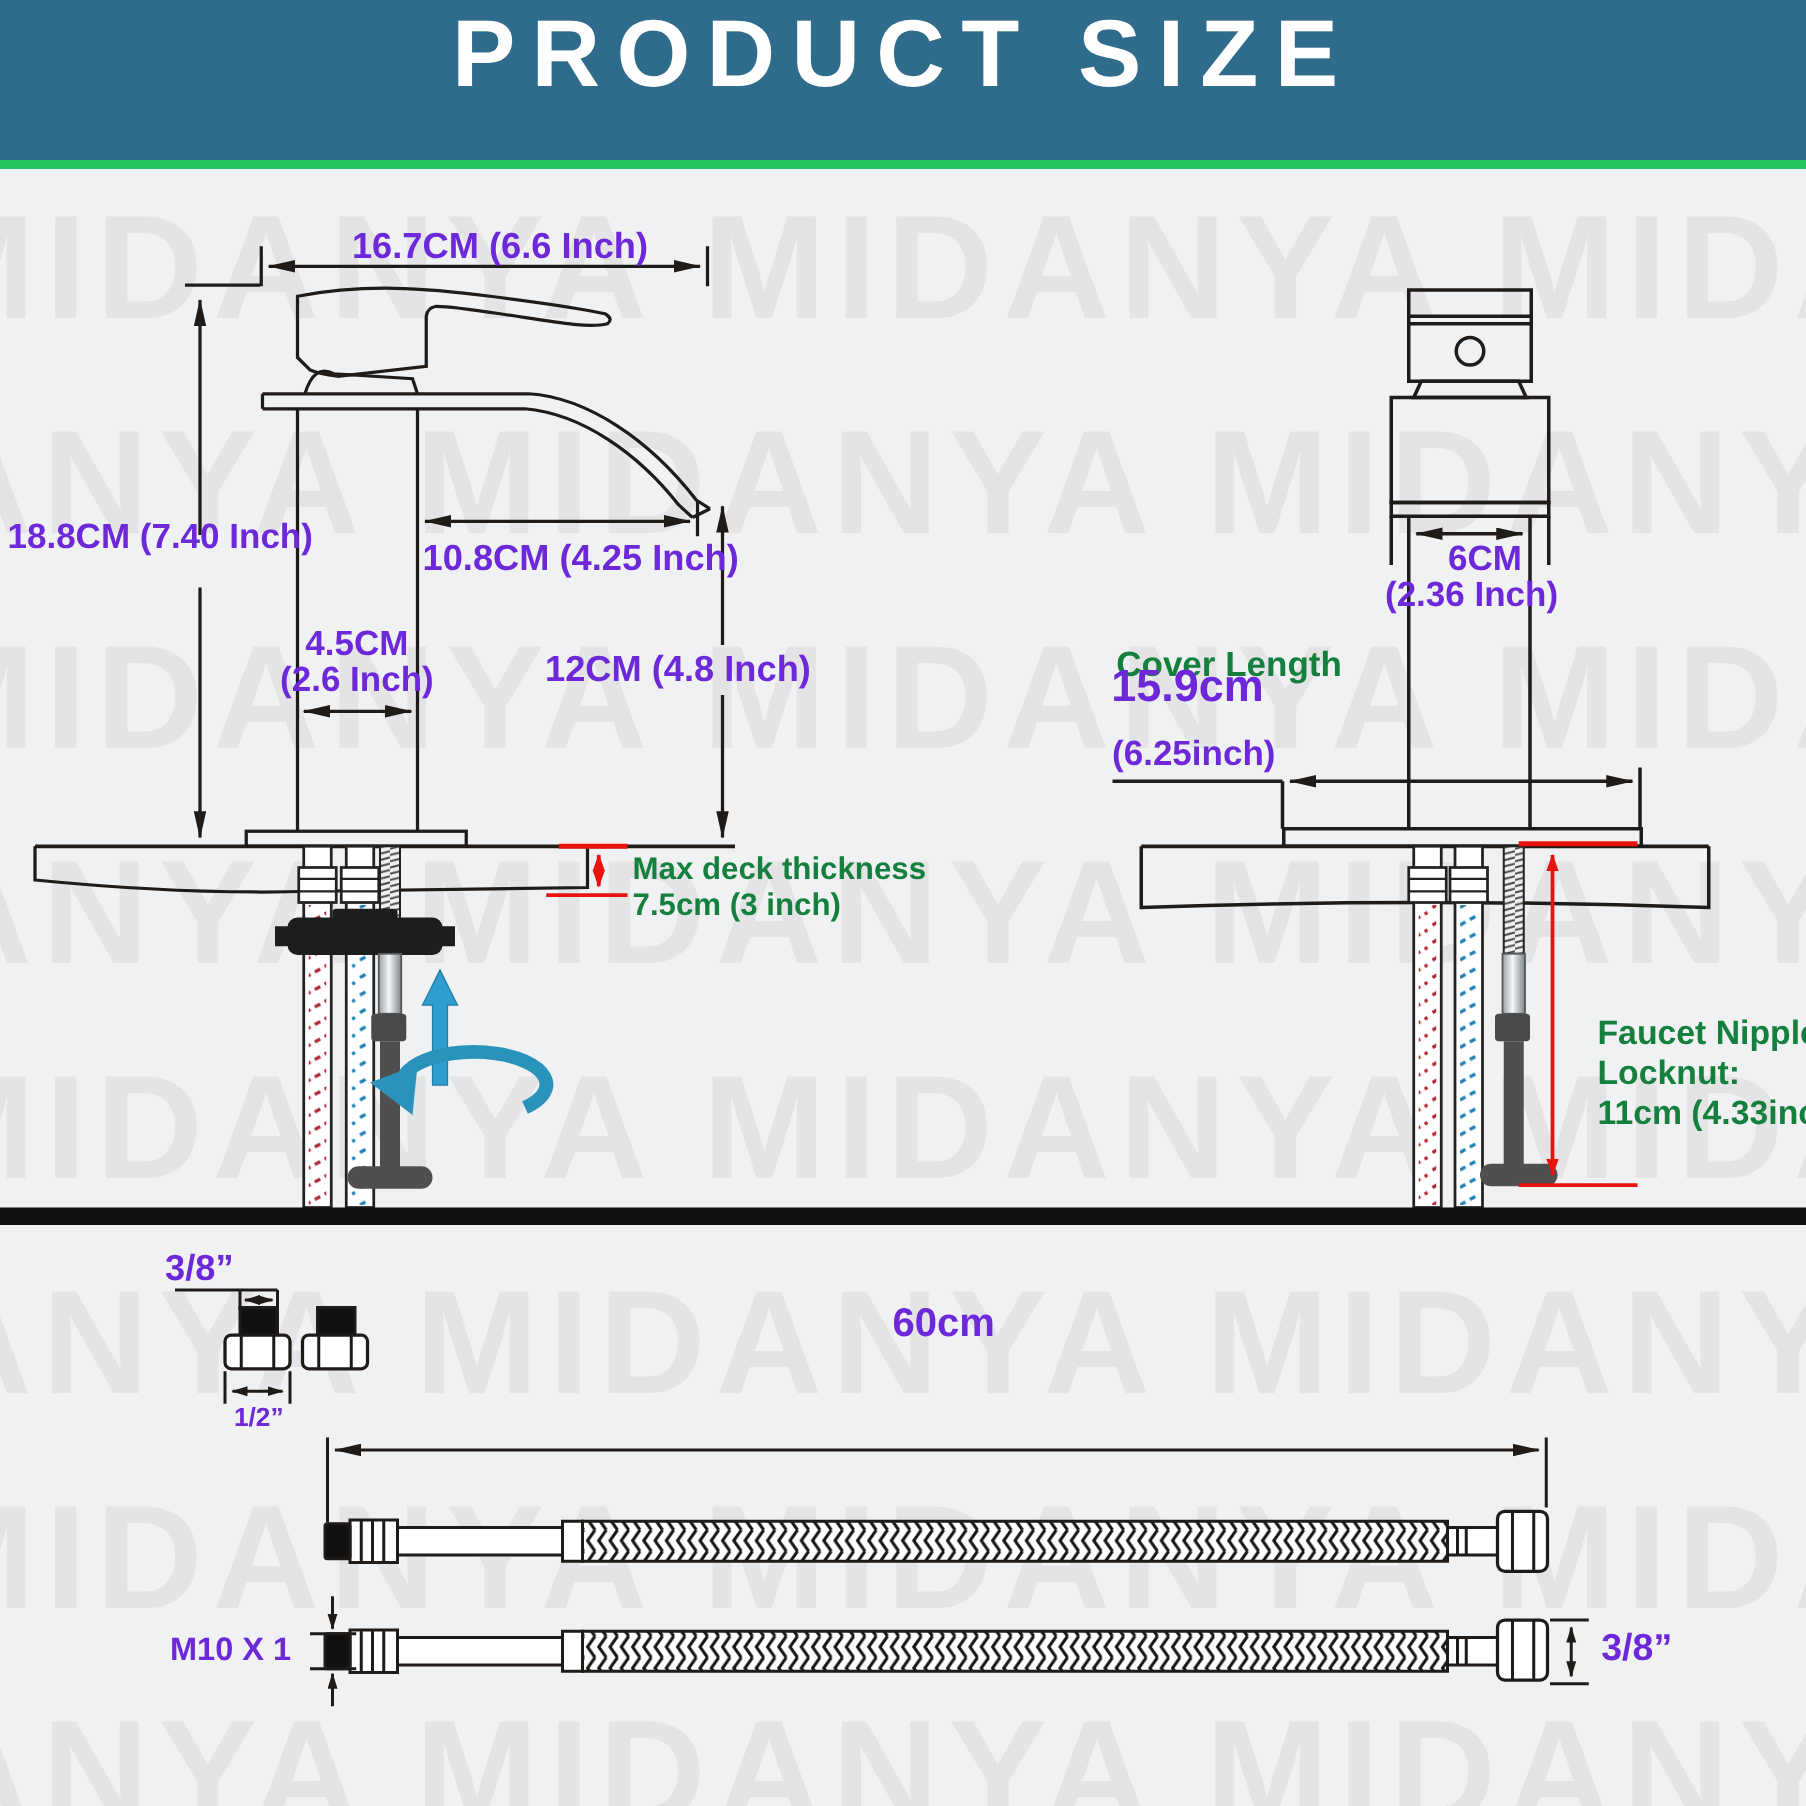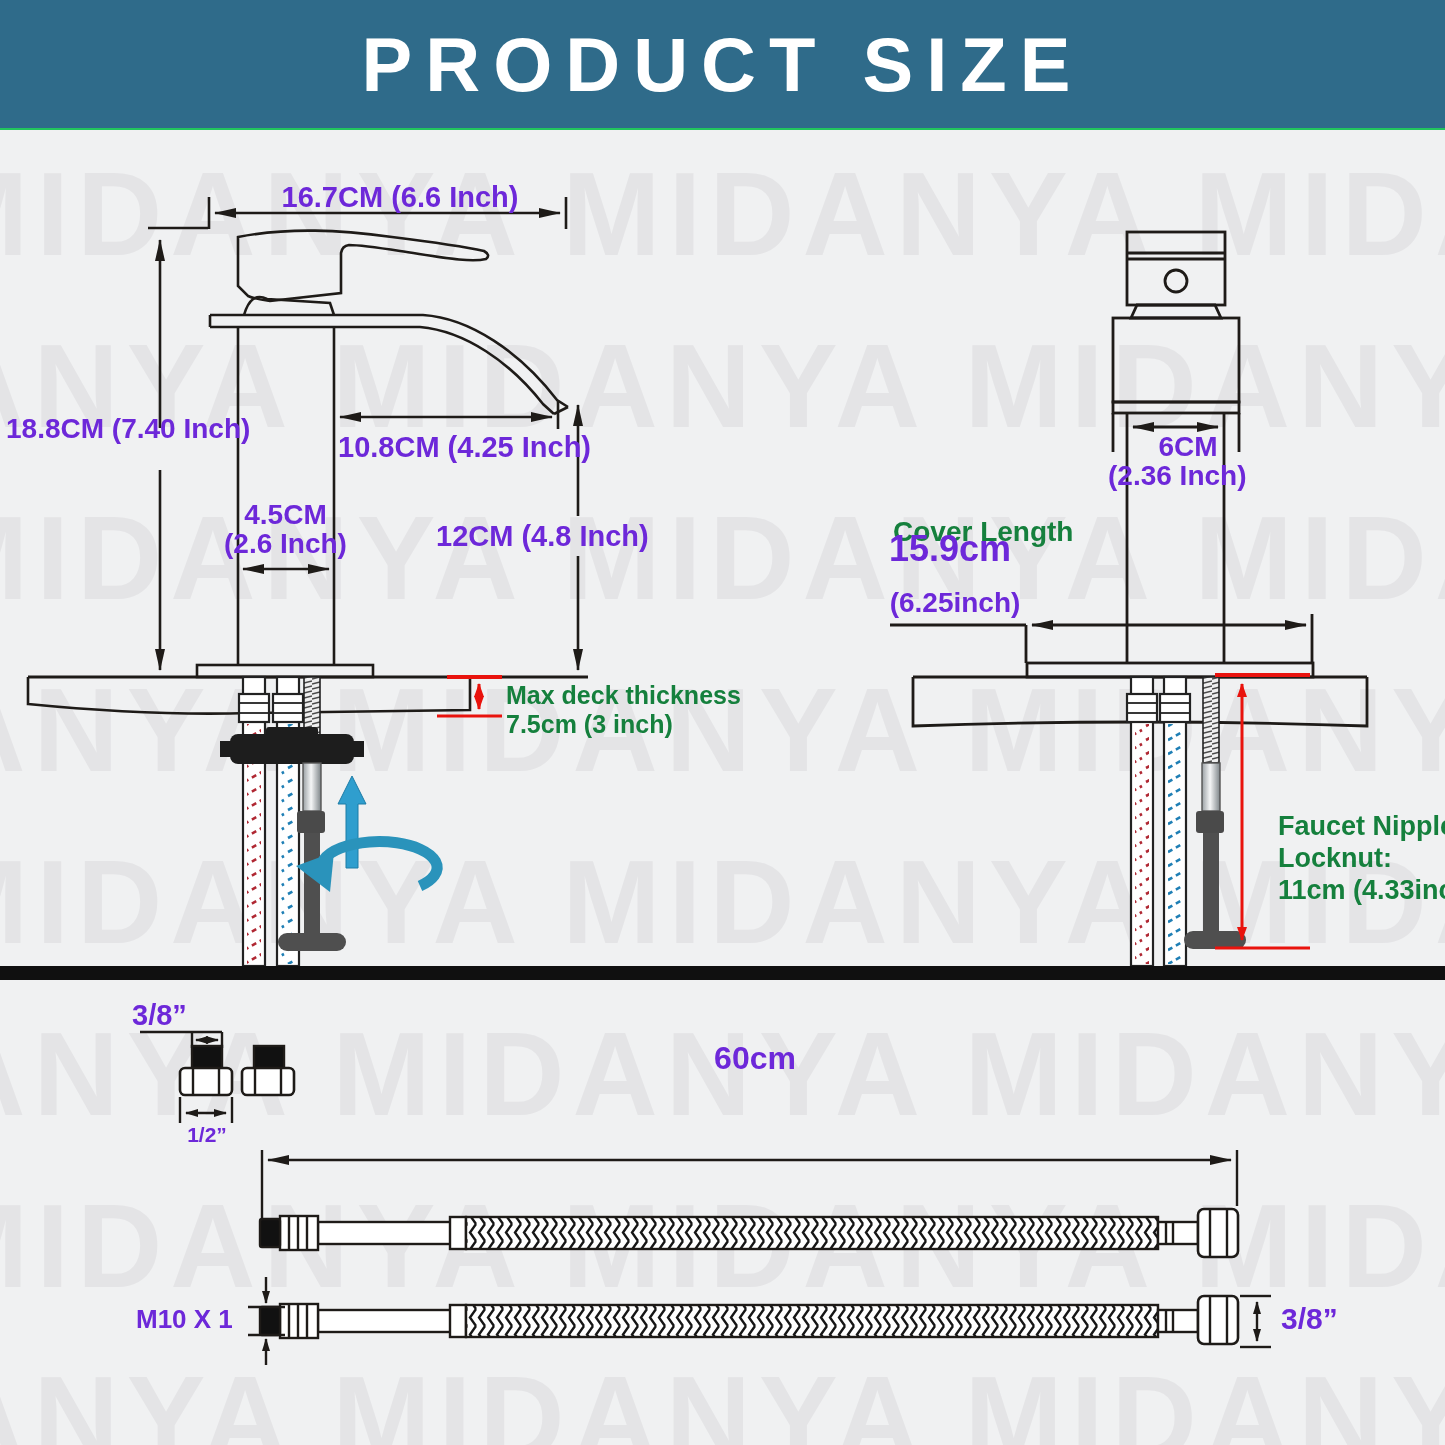--- a/index.html
+++ b/index.html
@@ -12,22 +12,22 @@
   .wm-row{
     position:absolute; left:0; width:2600px; height:172px; line-height:172px;
     font-size:118px; font-weight:bold; letter-spacing:8px; white-space:nowrap;
     color:#e4e4e6; z-index:1; user-select:none;
   }
   .wm-row:nth-child(odd){margin-left:-70px;}
   .wm-row:nth-child(even){margin-left:-300px;}
   
   #banner{
     position:absolute; left:0; top:0; width:1445px; height:128px;
-    background:#2f6b8a; border-bottom:2px solid #22c55e; z-index:3;
-    display:flex; align-items:center; justify-content:center;
+    background:#2f6b8a; border-bottom:7px solid #22c55e; z-index:3;
+    display:flex; align-items:flex-start; justify-content:center;
   }
   #banner .title{
     color:#ffffff; font-size:76px; font-weight:bold; letter-spacing:13px;
     white-space:nowrap;
   }
   svg{position:absolute; left:0; top:0; z-index:2;}
   .lbl{
     position:absolute; z-index:4; font-weight:bold; color:#6d28d9;
     white-space:nowrap; line-height:1.05;
   }

